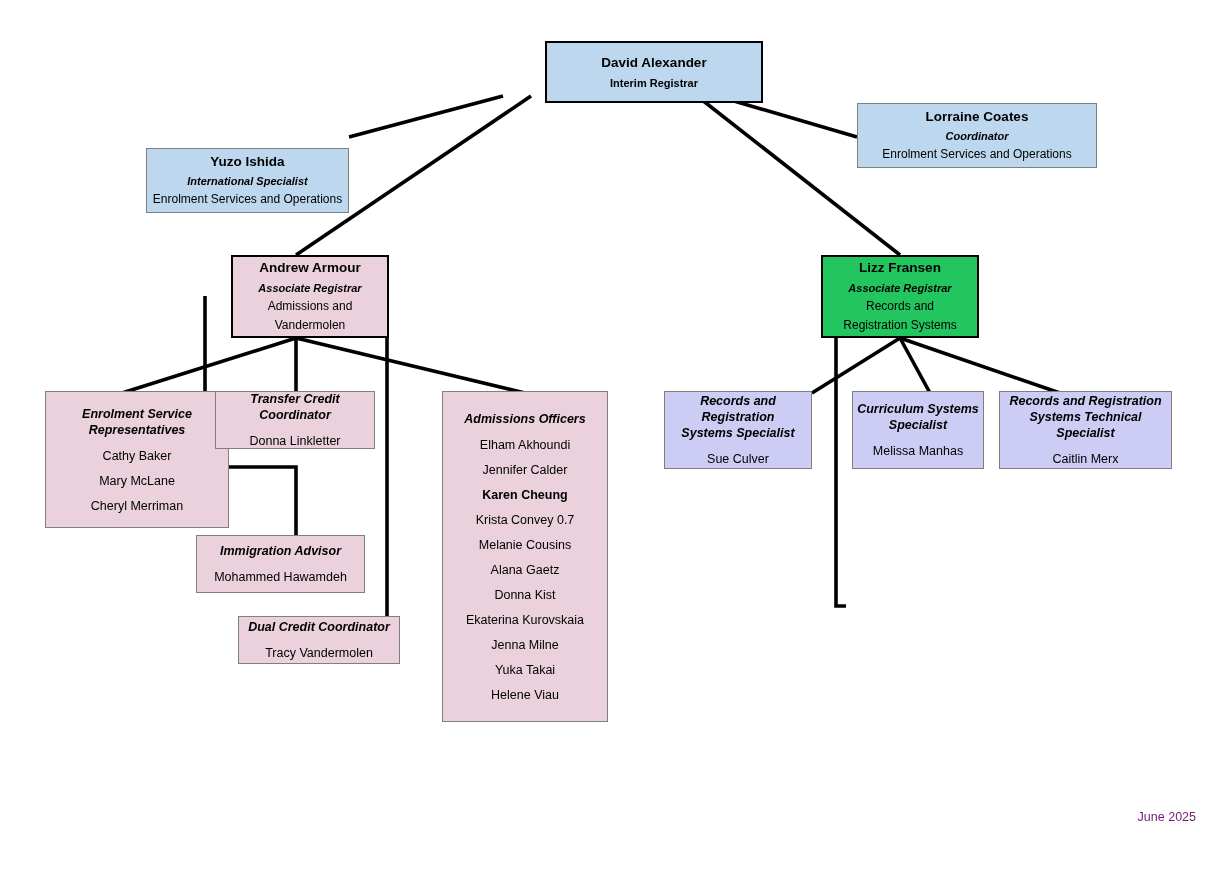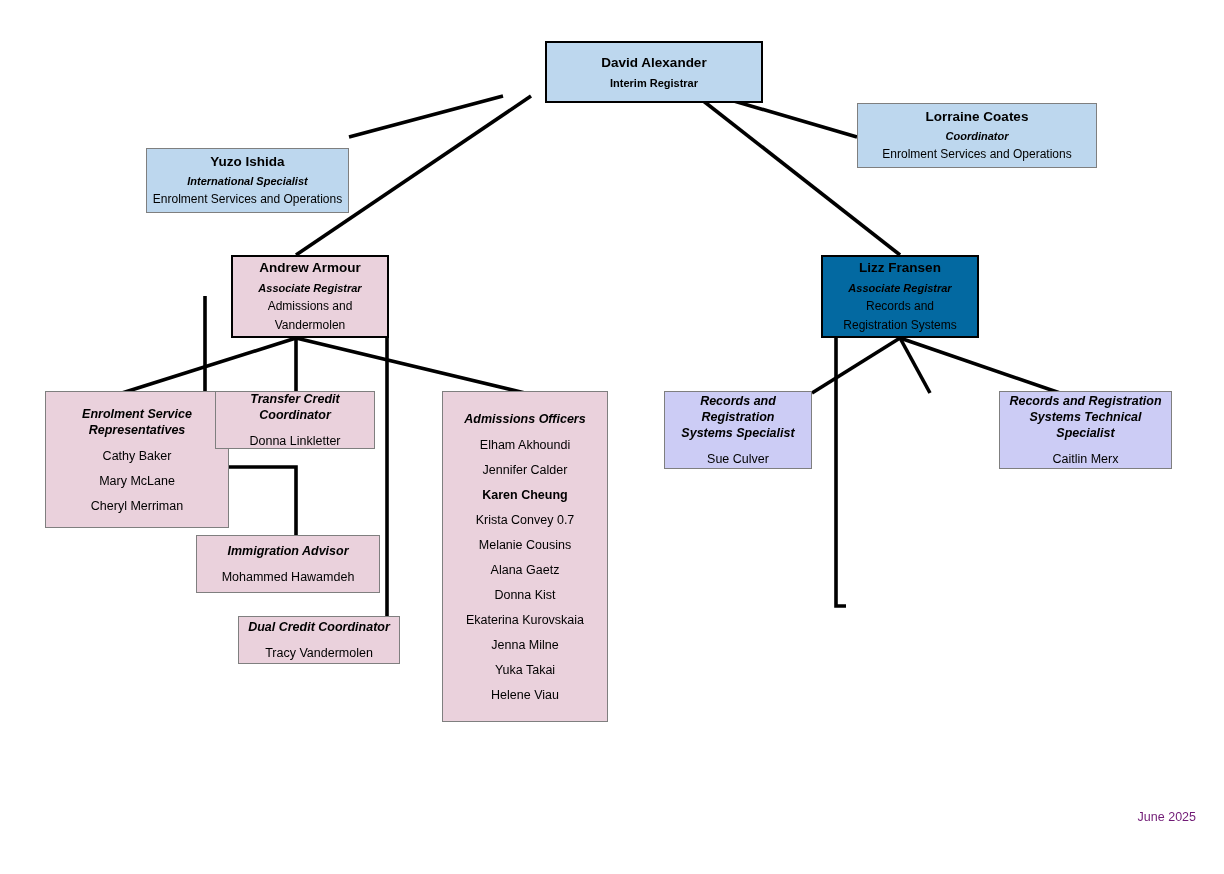--- a/index.html
+++ b/index.html
@@ -51,21 +51,21 @@
     background: #bdd7ee;
     border: 1px solid #7f7f7f;
   }
   
   .tier-assoc-pink {
     background: #ead1dc;
     border: 2.5px solid #000000;
   }
   
   .tier-assoc-purple {
-    background: #0369a1;
+    background: #22c55e;
     border: 2.5px solid #000000;
   }
   
   .tier-leaf-pink {
     background: #ead1dc;
     border: 1px solid #7f7f7f;
   }
   
   .tier-leaf-purple {
     background: #ccccf5;
@@ -187,21 +187,21 @@
     <span class="line t-person">Cathy Baker</span>
     <span class="line t-person">Mary McLane</span>
     <span class="line t-person">Cheryl Merriman</span>
   </div>
 
   <div class="node tier-leaf-pink listbox" style="left:215px; top:391px; width:160px; height:58px;">
     <span class="line t-head">Transfer Credit Coordinator</span>
     <span class="line t-person">Donna Linkletter</span>
   </div>
 
-  <div class="node tier-leaf-pink listbox" style="left:196px; top:535px; width:184px; height:58px;">
+  <div class="node tier-leaf-pink listbox" style="left:196px; top:535px; width:169px; height:58px;">
     <span class="line t-head">Immigration Advisor</span>
     <span class="line t-person">Mohammed Hawamdeh</span>
   </div>
 
   <div class="node tier-leaf-pink listbox" style="left:238px; top:616px; width:162px; height:48px;">
     <span class="line t-head">Dual Credit Coordinator</span>
     <span class="line t-person">Tracy Vandermolen</span>
   </div>
 
   <div class="node tier-leaf-pink listbox" style="left:442px; top:391px; width:166px; height:331px;">
@@ -218,20 +218,25 @@
     <span class="line t-person">Yuka Takai</span>
     <span class="line t-person">Helene Viau</span>
   </div>
 
   <div class="node tier-leaf-purple listbox" style="left:664px; top:391px; width:148px; height:78px;">
     <span class="line t-head">Records and Registration</span>
     <span class="line t-head">Systems Specialist</span>
     <span class="line t-person">Sue Culver</span>
   </div>
 
+  <div class="node tier-leaf-purple listbox" style="left:852px; top:391px; width:132px; height:78px;">
+    <span class="line t-head">Curriculum Systems</span>
+    <span class="line t-head">Specialist</span>
+    <span class="line t-person">Melissa Manhas</span>
+  </div>
 
   <div class="node tier-leaf-purple listbox" style="left:999px; top:391px; width:173px; height:78px;">
     <span class="line t-head">Records and Registration</span>
     <span class="line t-head">Systems Technical Specialist</span>
     <span class="line t-person">Caitlin Merx</span>
   </div>
 
 
   <div id="footer-date">June  2025</div>
 

